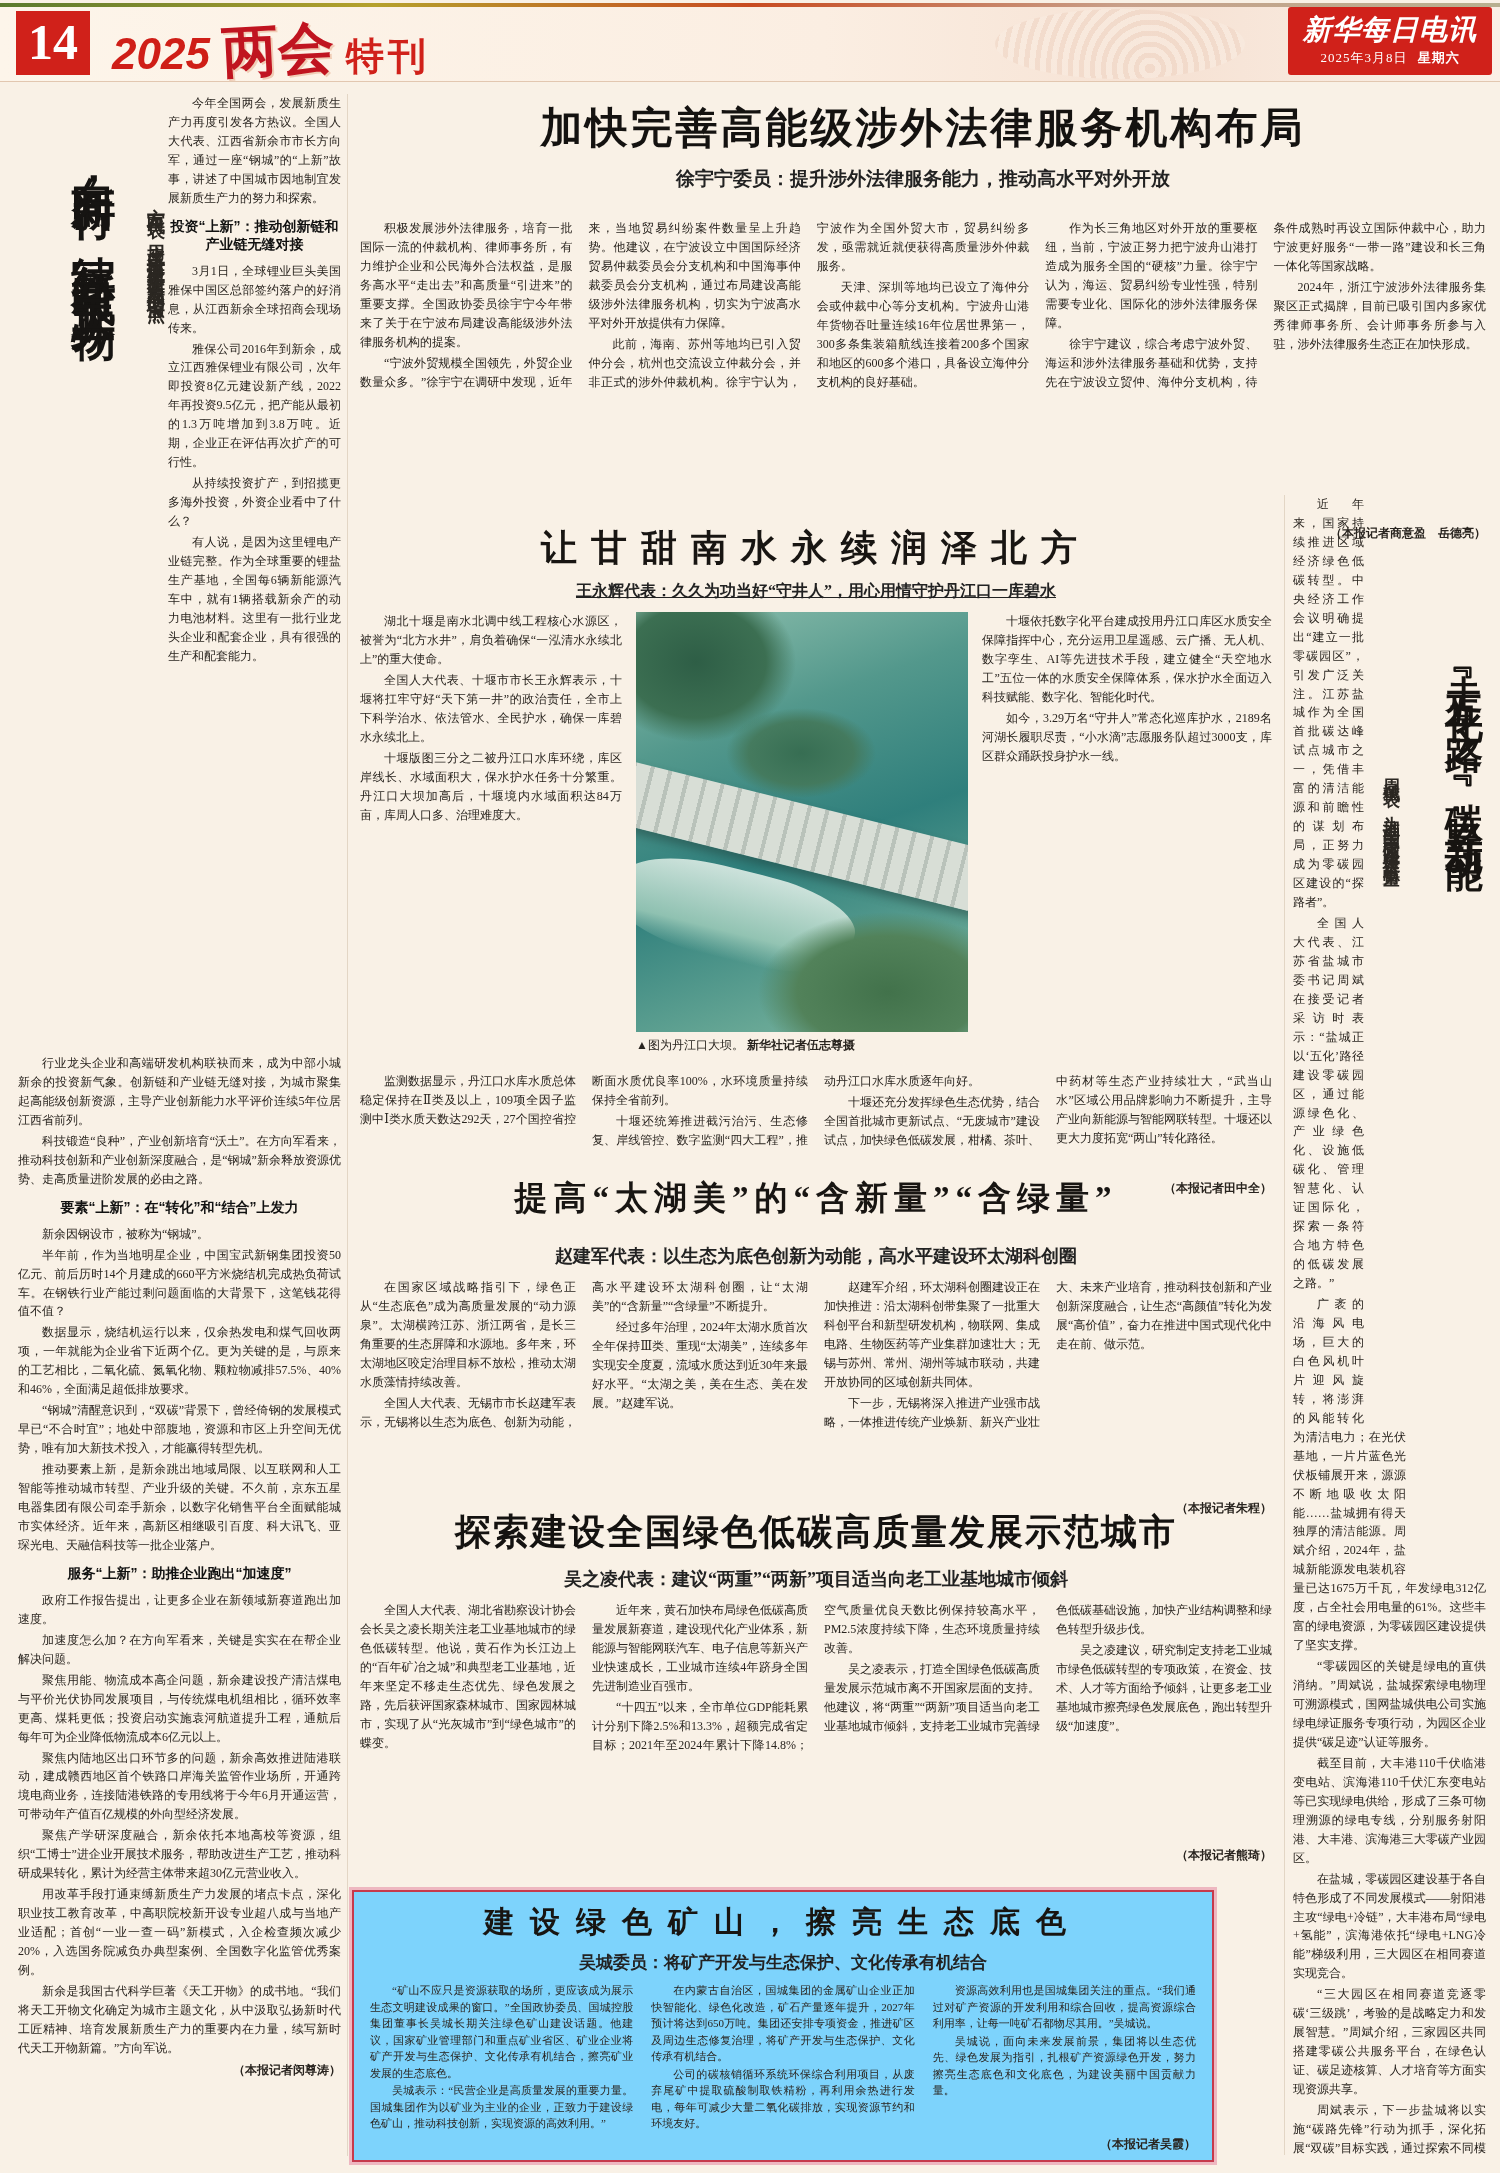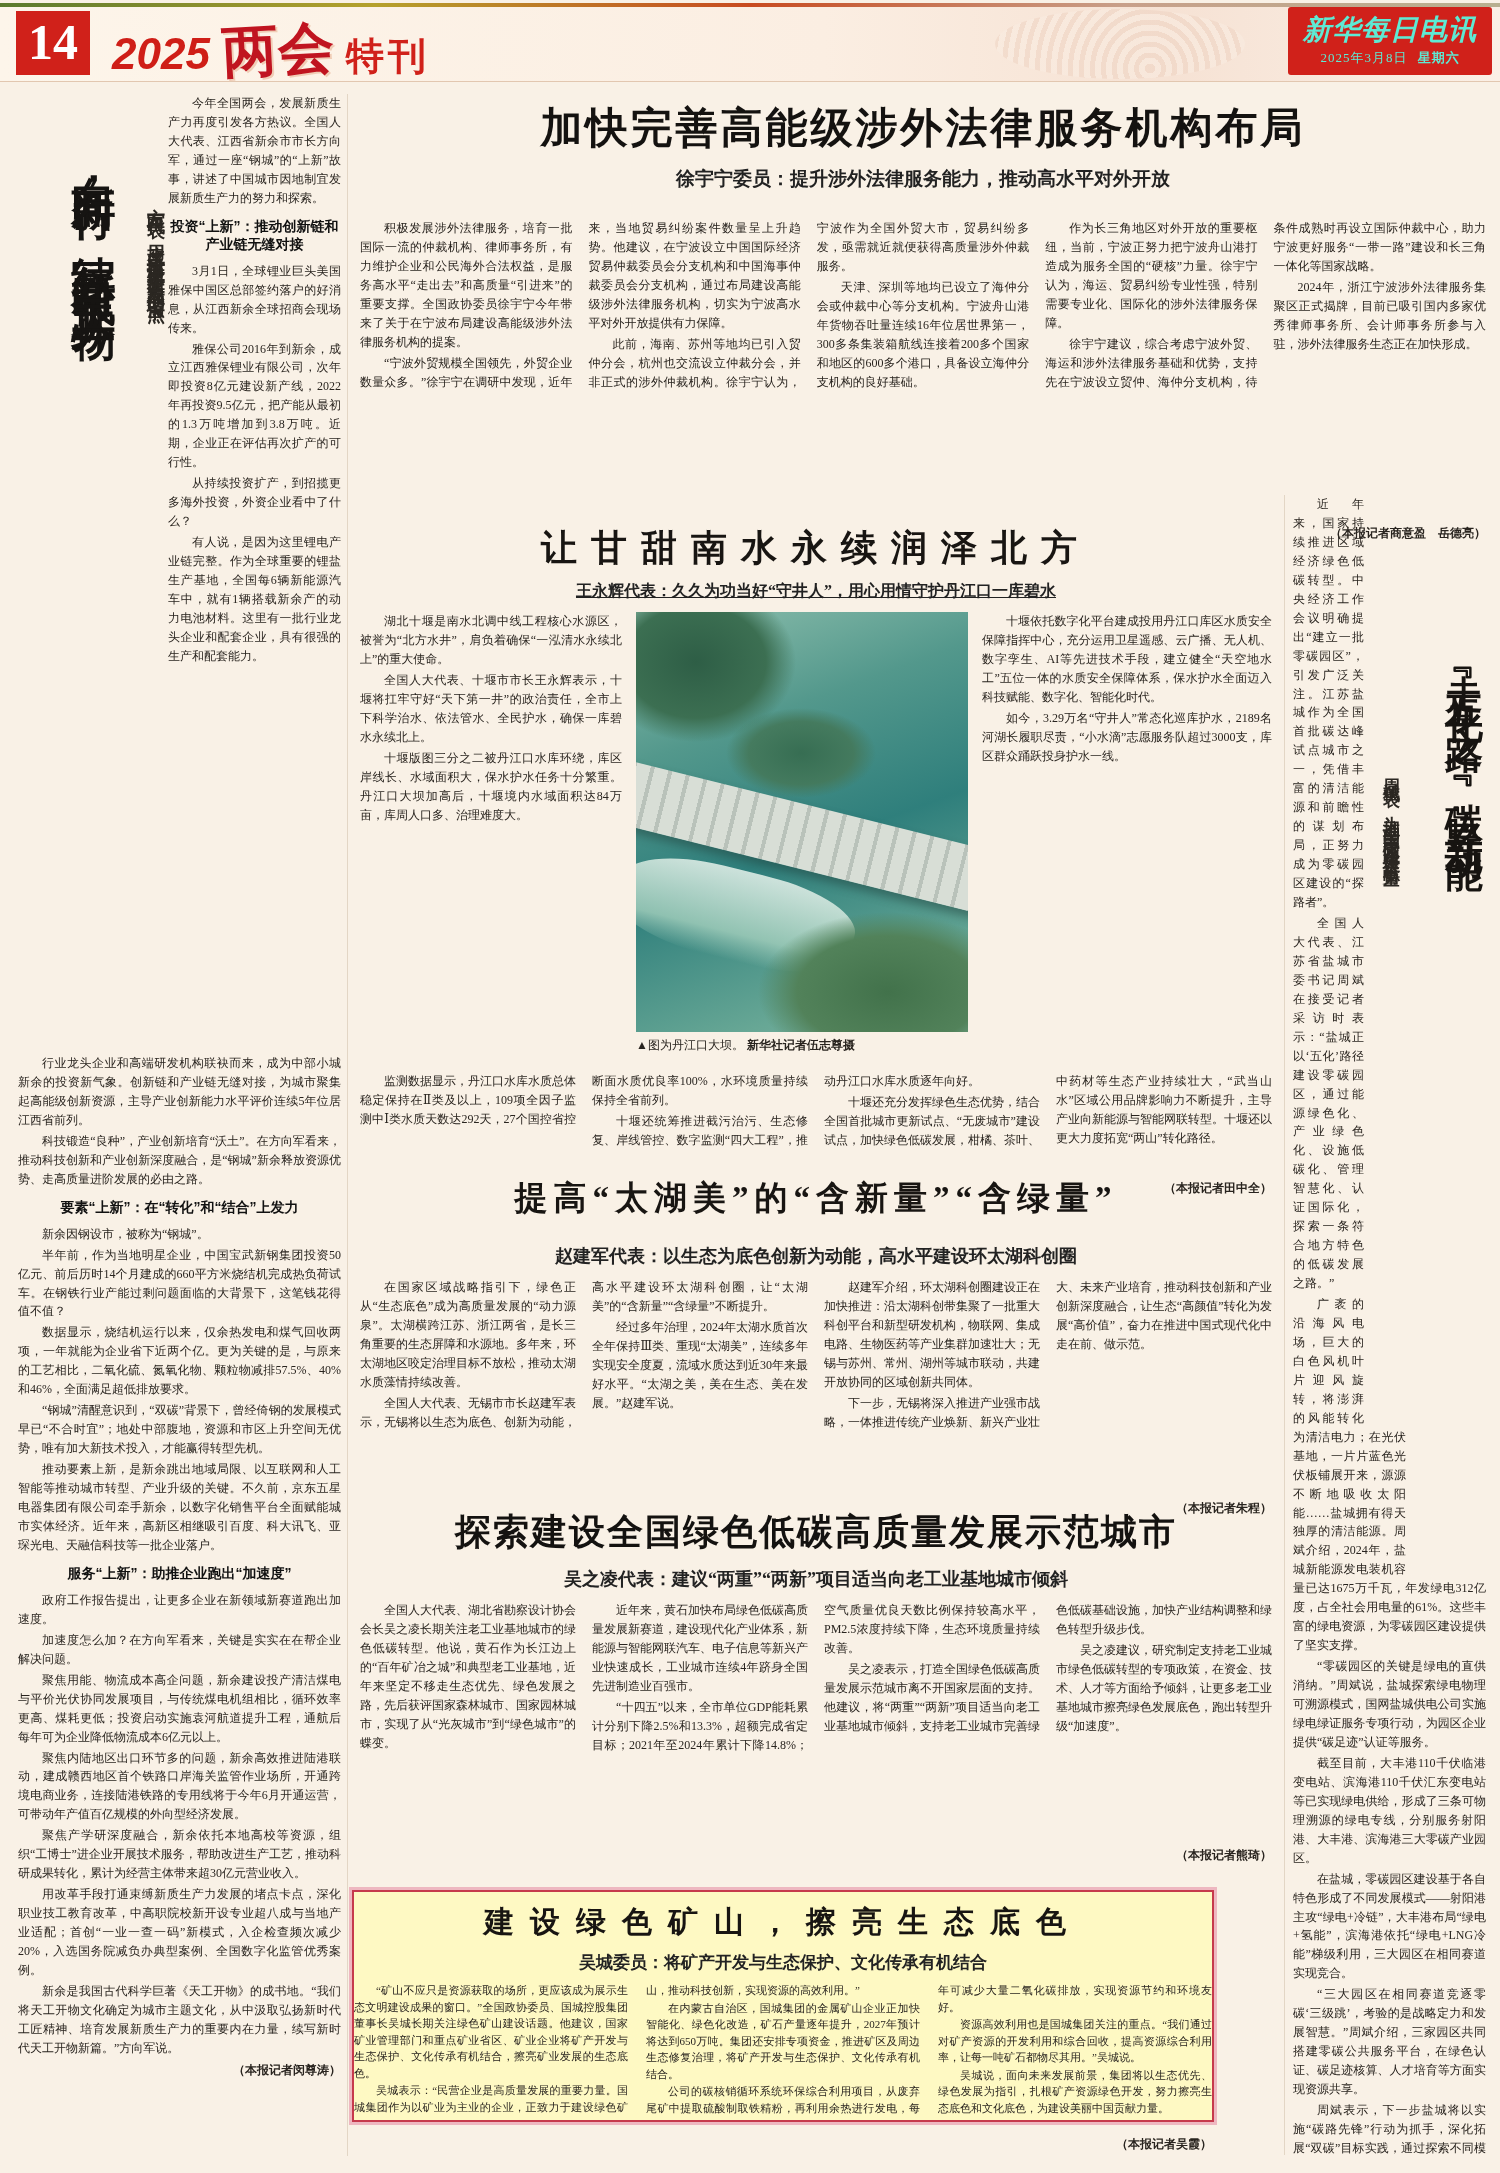--- a/index.html
+++ b/index.html
@@ -16,21 +16,21 @@
          opacity:.55;}
   .pagenum{position:absolute;left:16px;top:4px;width:74px;height:64px;background:#d0211a;
            color:#fff;font-size:50px;font-weight:bold;text-align:center;line-height:62px;
            font-family:"Liberation Serif",serif;}
   .edition{position:absolute;left:112px;top:6px;display:flex;align-items:baseline;gap:12px;white-space:nowrap;}
   .ed-year{font-size:44px;font-weight:900;color:#cf1e17;font-style:italic;font-family:"Liberation Sans",sans-serif;}
   .ed-title{font-size:56px;font-weight:900;color:#c01420;transform:rotate(-3deg);display:inline-block;
             text-shadow:2px 2px 0 #f0cdb6;}
   .ed-suffix{font-size:38px;font-weight:800;color:#d0211a;letter-spacing:4px;}
   .masthead{position:absolute;right:8px;top:0px;width:204px;height:68px;background:#d0211a;
-            color:#5eead4;text-align:center;border-radius:3px;padding-top:6px;box-sizing:border-box;}
+            color:#ffffff;text-align:center;border-radius:3px;padding-top:6px;box-sizing:border-box;}
   .mast-name{font-size:28px;font-weight:bold;font-style:italic;letter-spacing:1px;line-height:34px;}
   .mast-date{font-size:13px;margin-top:2px;letter-spacing:1px;}
   .mast-date .wd{font-weight:bold;margin-left:6px;}
   
   .para{text-indent:2em;margin:0 0 2px;text-align:justify;line-height:1.58;}
   .subhead{font-weight:bold;font-size:14px;text-align:center;margin:10px 0 8px;
            font-family:"Liberation Sans",sans-serif;color:#111;}
   .credit{display:block;text-align:right;font-weight:bold;font-size:12px;margin-top:4px;}
   .kicker{text-align:center;font-weight:bold;color:#222;}
   
@@ -85,22 +85,22 @@
   .art-taihu{position:absolute;left:360px;top:1174px;width:912px;height:326px;}
   .th-head{font-size:33px;font-weight:600;text-align:center;letter-spacing:6px;margin:2px 0 23px;color:#181512;}
   .th-byline{font-size:18px;margin-bottom:10px;}
   .th-body{column-count:4;column-gap:16px;height:218px;overflow:hidden;font-size:12px;}
   
   .art-tansuo{position:absolute;left:360px;top:1506px;width:912px;height:370px;}
   .ts-head{font-size:36px;font-weight:bold;text-align:center;letter-spacing:2px;margin:2px 0 10px;color:#141210;}
   .ts-byline{font-size:18px;margin-bottom:10px;}
   .ts-body{column-count:4;column-gap:16px;height:242px;overflow:hidden;font-size:12px;}
   
-  .art-kuangshan{position:absolute;left:352px;top:1890px;width:862px;height:232px;background:#fef9c3;
-                 border:2px solid #c63a4c;box-shadow:0 0 0 3px #eeb7c0;padding:8px 0;box-sizing:border-box;}
+  .art-kuangshan{position:absolute;left:352px;top:1890px;width:862px;height:272px;background:#7dd3fc;
+                 border:2px solid #c63a4c;box-shadow:0 0 0 3px #eeb7c0;padding:8px 16px;box-sizing:border-box;}
   .ks-head{font-size:30px;font-weight:600;text-align:center;letter-spacing:16px;margin:2px 0 8px;color:#181512;}
   .ks-byline{font-size:17px;margin-bottom:8px;}
   .ks-body{column-count:3;column-gap:18px;height:150px;overflow:hidden;font-size:11px;}
   .ks-body .para{line-height:1.5;margin-bottom:1px;}
 </style>
 </head>
 <body>
 
 <div class="page">
 

